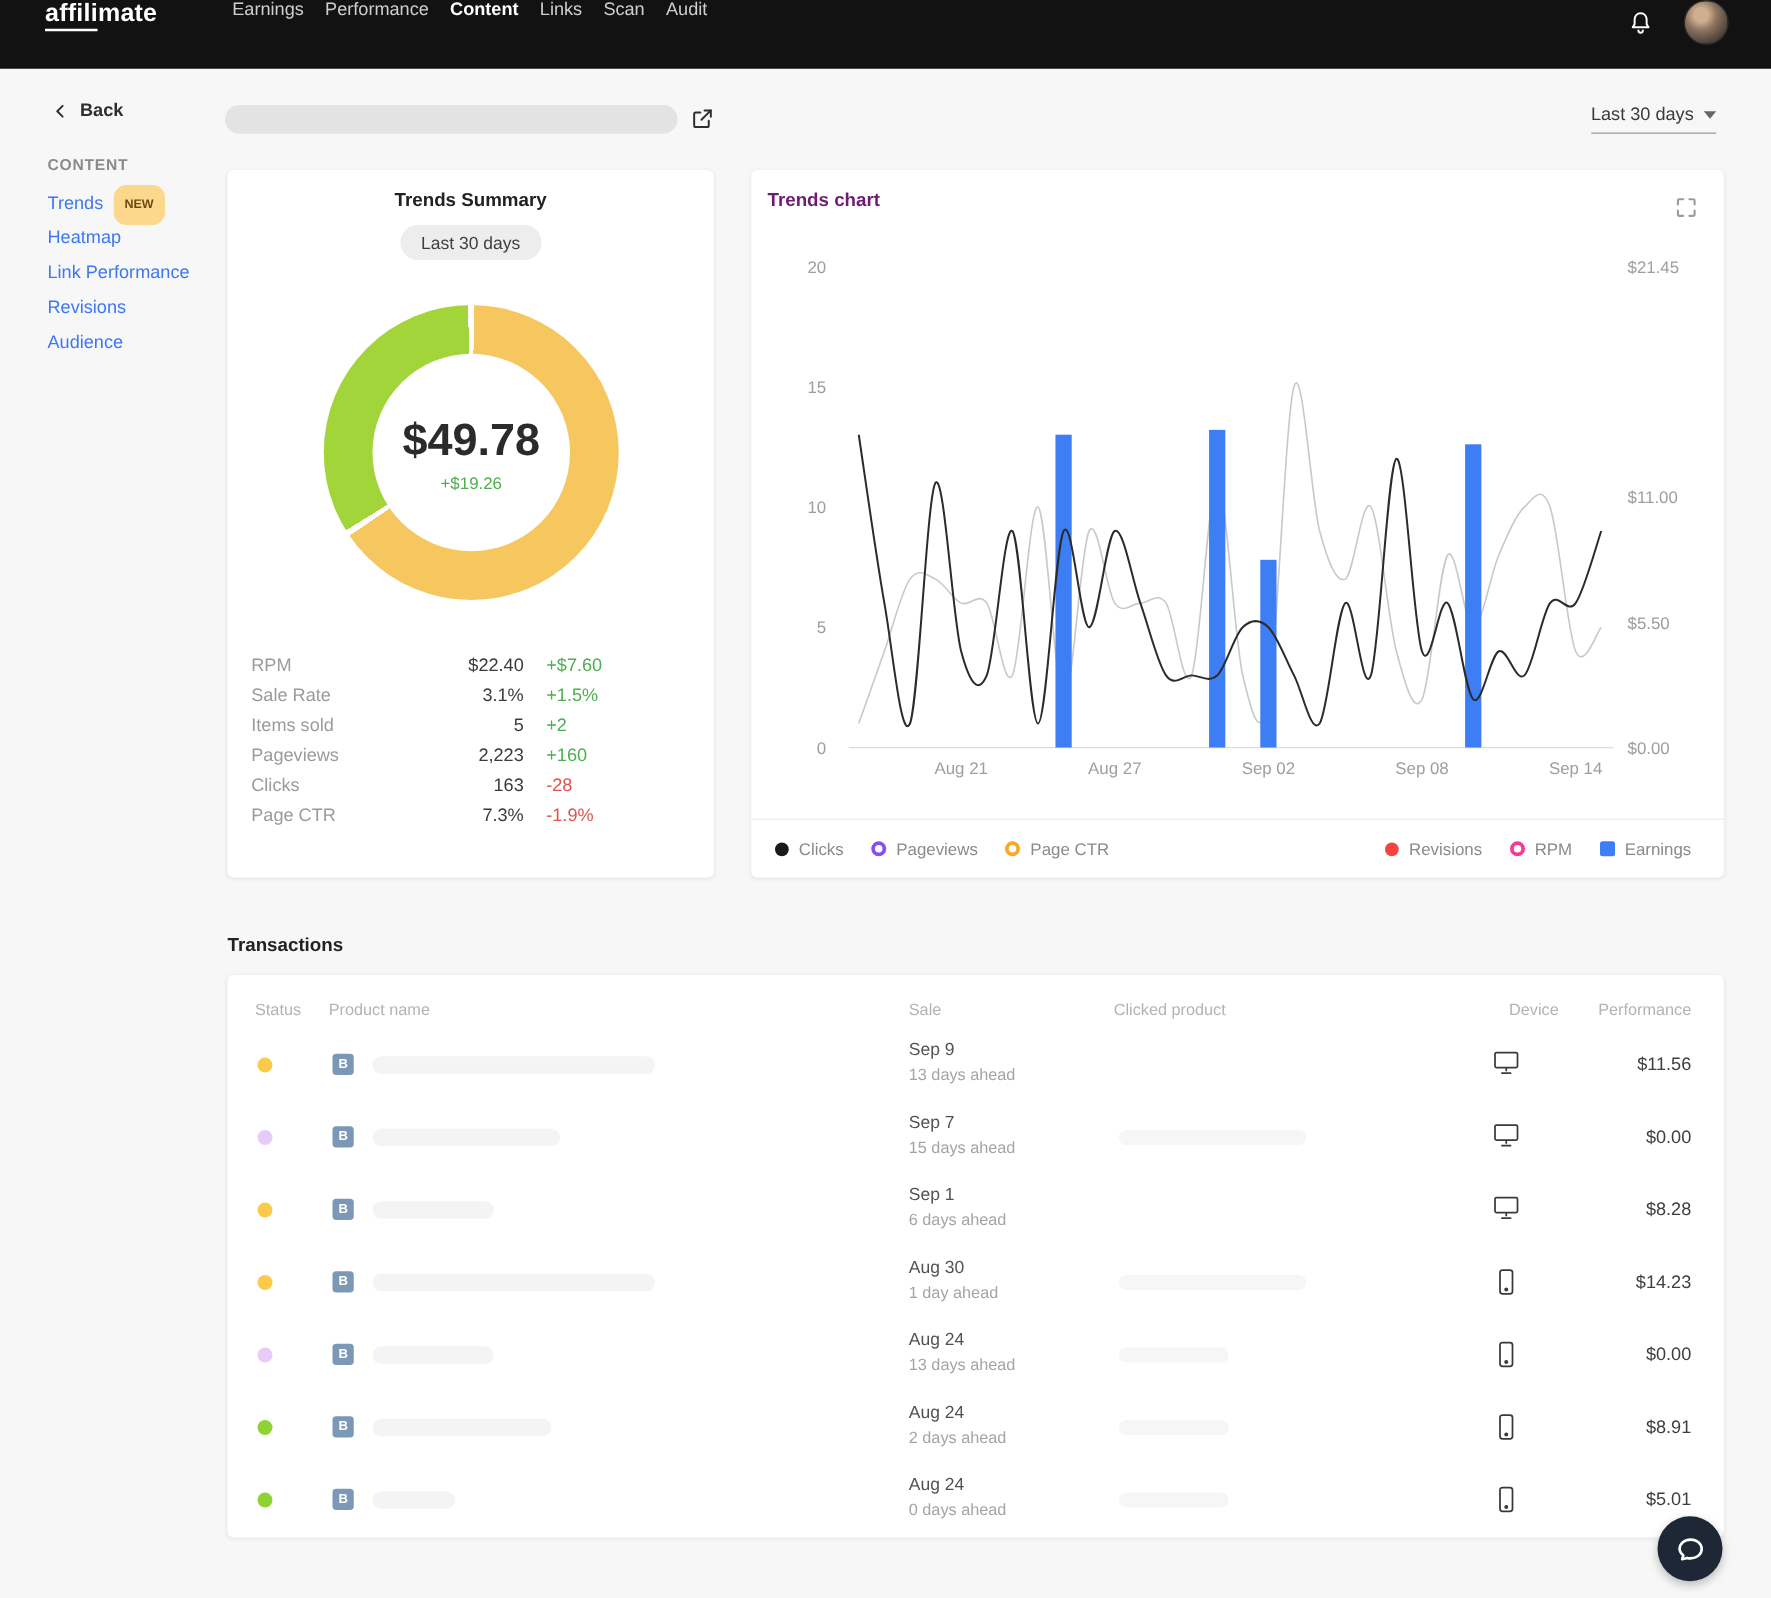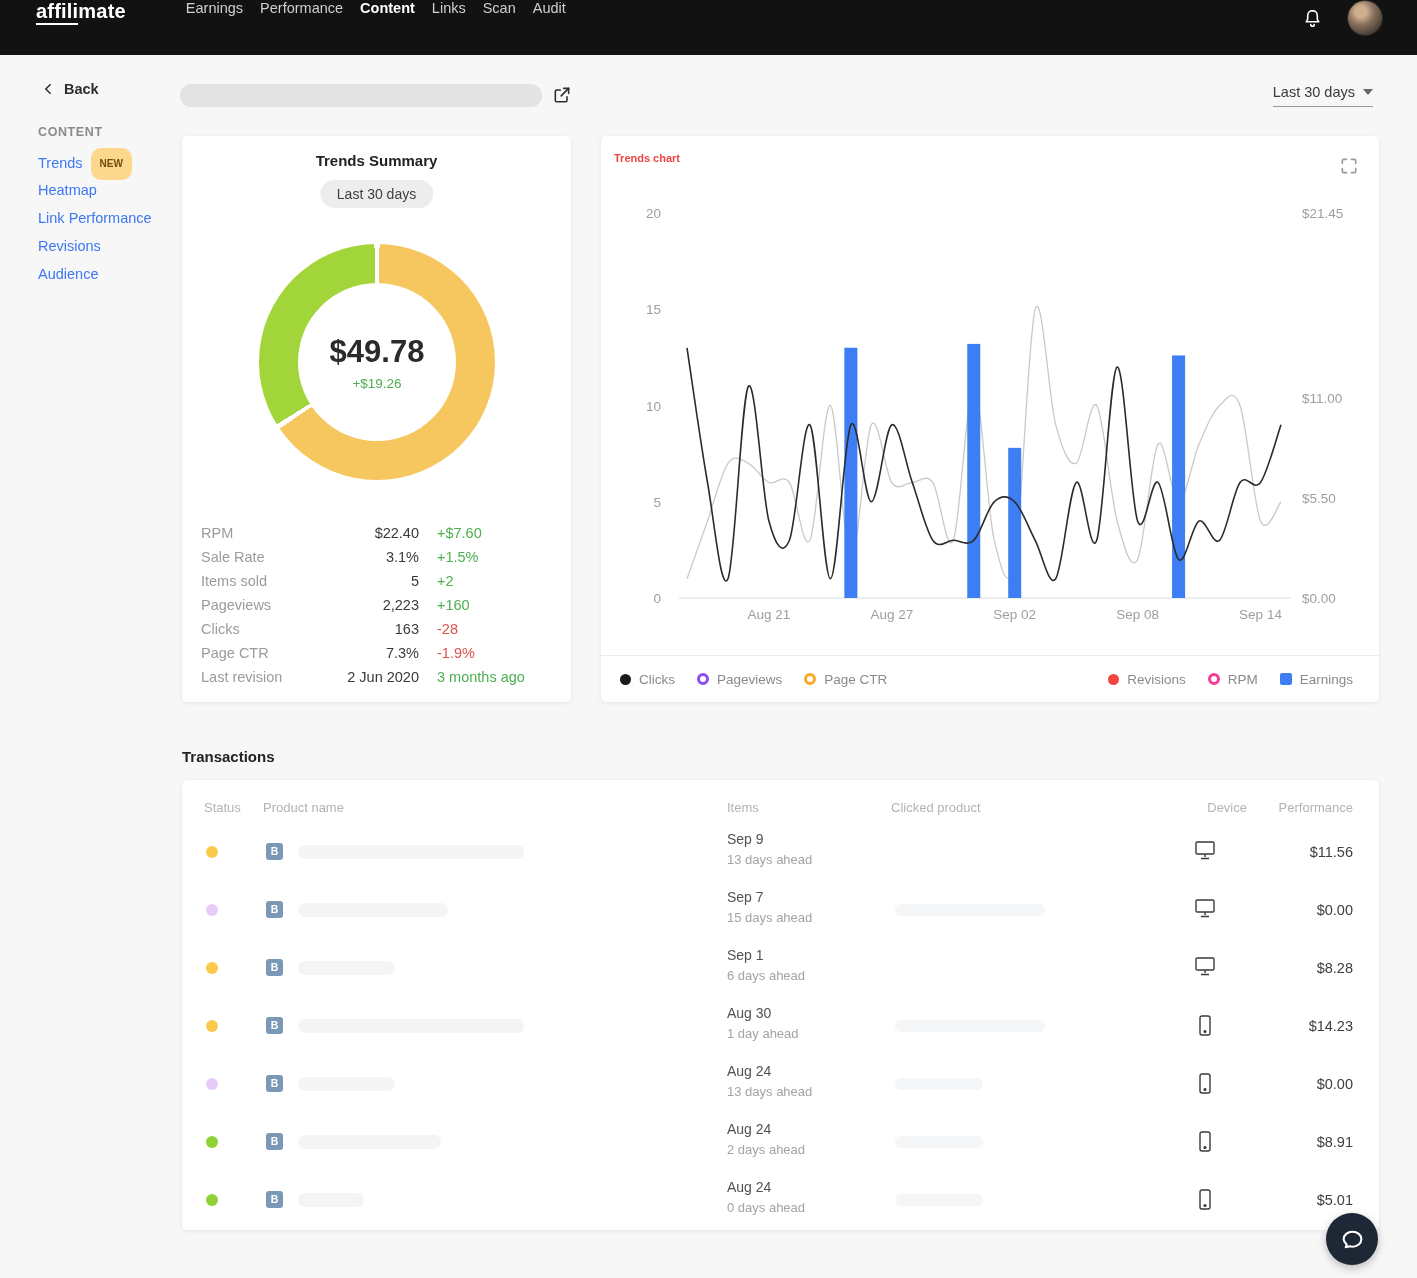--- a/index.html
+++ b/index.html
@@ -52,32 +52,32 @@
   .summary-card { left:182px; top:136px; width:389px; height:566px; }
   .chart-card   { left:601px; top:136px; width:778px; height:566px; }
   .table-card   { left:182px; top:780px; width:1197px; height:450px; overflow:hidden; }
   .card-title-center { position:absolute; top:16px; left:0; width:100%; text-align:center; font-size:15px; font-weight:700; color:#222; }
   .period-pill { position:absolute; top:44px; left:50%; transform:translateX(-50%);
     background:#ededee; border-radius:16px; padding:6px 17px; font-size:14px; color:#3f3f3f; }
   
   .donut { position:absolute; left:77px; top:108px; width:236px; height:236px; border-radius:50%; }
   .donut-hole { position:absolute; left:39px; top:39px; width:158px; height:158px; border-radius:50%; background:#fff;
     display:flex; flex-direction:column; align-items:center; justify-content:center; }
-  .donut-total { font-size:31px; font-weight:600; color:#2b2b2b; }
+  .donut-total { font-size:36px; font-weight:600; color:#2b2b2b; }
   .donut-delta { margin-top:6px; font-size:13.5px; color:#4caf50; }
   
   .stats { position:absolute; left:19px; right:14px; top:385px; }
   .stat-row { display:grid; grid-template-columns:122px 96px auto; height:24px; align-items:center; }
   .stat-label { font-size:14.5px; color:#9b9b9b; }
   .stat-value { font-size:14.5px; color:#3a3a3a; text-align:right; }
   .stat-delta { font-size:14.5px; padding-left:18px; }
   .up   { color:#4caf50; }
   .down { color:#e0524e; }
   
-  .chart-title { position:absolute; left:13px; top:16px; font-size:11px; font-weight:700; color:#ef4444; }
+  .chart-title { position:absolute; left:13px; top:16px; font-size:15px; font-weight:700; color:#701a75; }
   .expand-btn { position:absolute; right:20px; top:20px; width:20px; height:20px; cursor:pointer; }
   #trends-svg { position:absolute; left:0; top:0; }
   .legend-divider { position:absolute; left:0; right:0; top:519px; border-top:1px solid #ececec; }
   .legend { position:absolute; top:528px; height:30px; display:flex; align-items:center; gap:22px; }
   .legend.left { left:19px; } .legend.right { right:26px; }
   .legend-item { display:flex; align-items:center; gap:8px; cursor:pointer; }
   .legend-item span { font-size:13.5px; color:#8a8a8a; }
   .lg-dot { width:11px; height:11px; border-radius:50%; }
   .lg-ring { width:12px; height:12px; border-radius:50%; border:3.5px solid; background:#fff; }
   .lg-square { width:12px; height:12px; border-radius:2px; }
@@ -193,25 +193,20 @@
       </div>
       <div class="stat-row">
         <div class="stat-label">Clicks</div>
         <div class="stat-value">163</div>
         <div class="stat-delta down">-28</div>
       </div>
       <div class="stat-row">
         <div class="stat-label">Page CTR</div>
         <div class="stat-value">7.3%</div>
         <div class="stat-delta down">-1.9%</div>
-      </div>
-      <div class="stat-row">
-        <div class="stat-label">Last revision</div>
-        <div class="stat-value">2 Jun 2020</div>
-        <div class="stat-delta up">3 months ago</div>
       </div>
     </div>
 </div>
 
 <div class="card chart-card">
   <div class="chart-title">Trends chart</div>
   <div class="expand-btn">
     <svg width="20" height="20" viewBox="0 0 24 24" fill="none" stroke="#9a9a9a" stroke-width="2" stroke-linecap="round">
       <path d="M4 9V5.5C4 4.7 4.7 4 5.5 4H9"></path>
         <path d="M15 4h3.5C19.3 4 20 4.7 20 5.5V9"></path>
@@ -271,21 +266,21 @@
         <span>Earnings</span>
       </div>
     </div>
 </div>
 
 <div class="tx-title">Transactions</div>
 <div class="card table-card">
   <div class="tx-header">
     <div class="th-status">Status</div>
     <div class="th-product">Product name</div>
-    <div class="th-date">Items</div>
+    <div class="th-date">Sale</div>
     <div class="th-clicked">Clicked product</div>
     <div class="th-device">Device</div>
     <div class="th-comm">Performance</div>
   </div>
   <div class="tx-rows" id="tx-rows">
       <div class="tx-row">
         <div class="dot" style="background: rgb(251, 202, 74);"></div>
         <div class="badge-b">B</div>
         <div class="ph-bar" style="width: 226px;"></div>
         <div class="tx-date">Sep 9</div>

